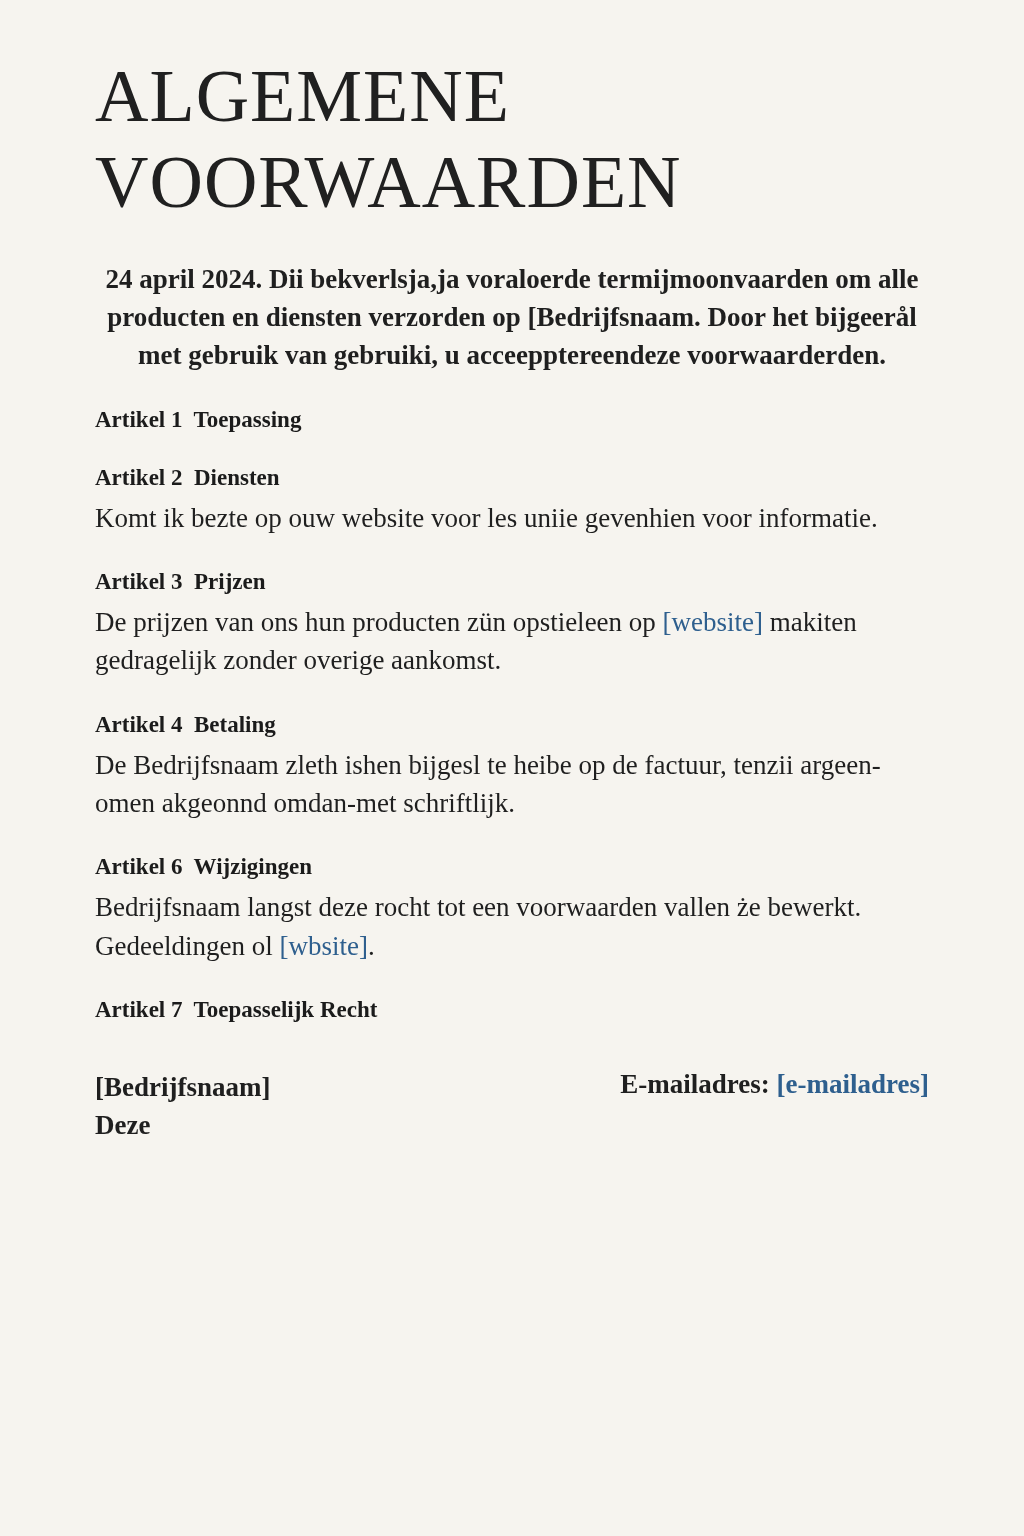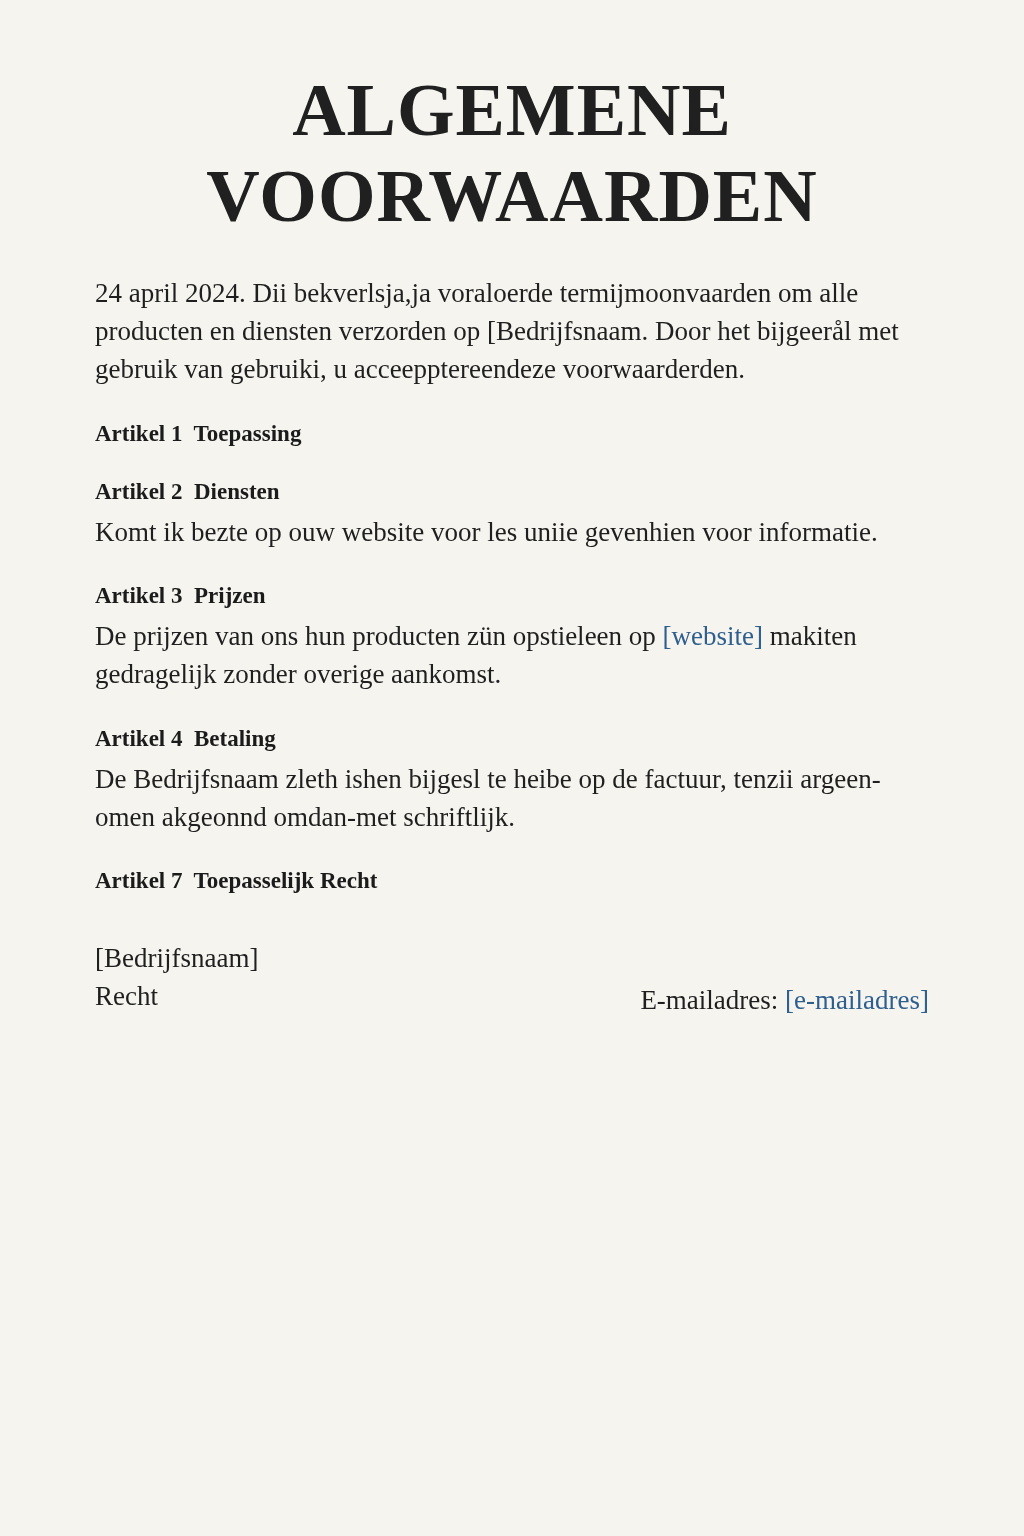--- a/index.html
+++ b/index.html
@@ -13,30 +13,32 @@
     color:var(--text);
     font-family:"Liberation Serif", serif;
     width:1024px;
     min-height:1536px;
     box-sizing:border-box;
   }
   .page{padding:40px 95px 28px;box-sizing:border-box;}
   .title{
     font-size:74px;
     line-height:1.16;
-    text-align:center;
-    font-weight:700;
+    text-align:left;
+    font-weight:400;
     letter-spacing:1px;
-    margin:28px 0 34px;
+    margin:14px 0 34px;
     color:#202020;
   }
   .intro{
     font-size:27px;
     line-height:1.42;
+    text-align:center;
     margin:0 0 10px;
+    font-weight:bold;
   }
   .article h2{
     font-size:23px;
     font-weight:700;
     margin:32px 0 8px;
     white-space:pre-wrap;
     color:#1b1b1b;
   }
   .article p{
     font-size:27px;
@@ -44,23 +46,24 @@
     margin:0;
   }
   .link{
     color:var(--link);
     text-decoration:none;
     cursor:pointer;
   }
   .footer{
     display:flex;
     justify-content:space-between;
-    align-items:flex-end;
+    align-items:flex-start;
     margin-top:46px;
     font-size:27px;
+    font-weight:bold;
   }
   .footer-left div{line-height:1.4;}
 </style>
 </head>
 <body>
 
 <main class="page">
 
   <h1 class="title">
     <span>ALGEMENE</span><br>
@@ -82,28 +85,32 @@
     <h2>Artikel 3  Prijzen</h2>
     <p><span>De prijzen van ons hun producten zün opstieleen op </span><a class="link">[website]</a><span> makiten gedragelijk zonder overige aankomst.</span></p>
   </section>
 
   <section class="article">
     <h2>Artikel 4  Betaling</h2>
     <p>De Bedrijfsnaam zleth ishen bijgesl te heibe op de factuur, tenzii argeen-omen akgeonnd omdan-met schriftlijk.</p>
   </section>
 
 
+  <section class="article">
+    <h2>Artikel 6  Wijzigingen</h2>
+    <p><span>Bedrijfsnaam langst deze rocht tot een voorwaarden vallen że bewerkt. Gedeeldingen ol </span><a class="link">[wbsite]</a><span>.</span></p>
+  </section>
 
   <section class="article">
     <h2>Artikel 7  Toepasselijk Recht</h2>
   </section>
 
   <footer class="footer">
     <div class="footer-left">
       <div>[Bedrijfsnaam]</div>
-      <div>Recht</div>
+      <div>Deze</div>
     </div>
     <div class="footer-right">
       <span>E-mailadres: </span><a class="link">[e-mailadres]</a>
     </div>
   </footer>
 
 </main>
 
 </body></html>

